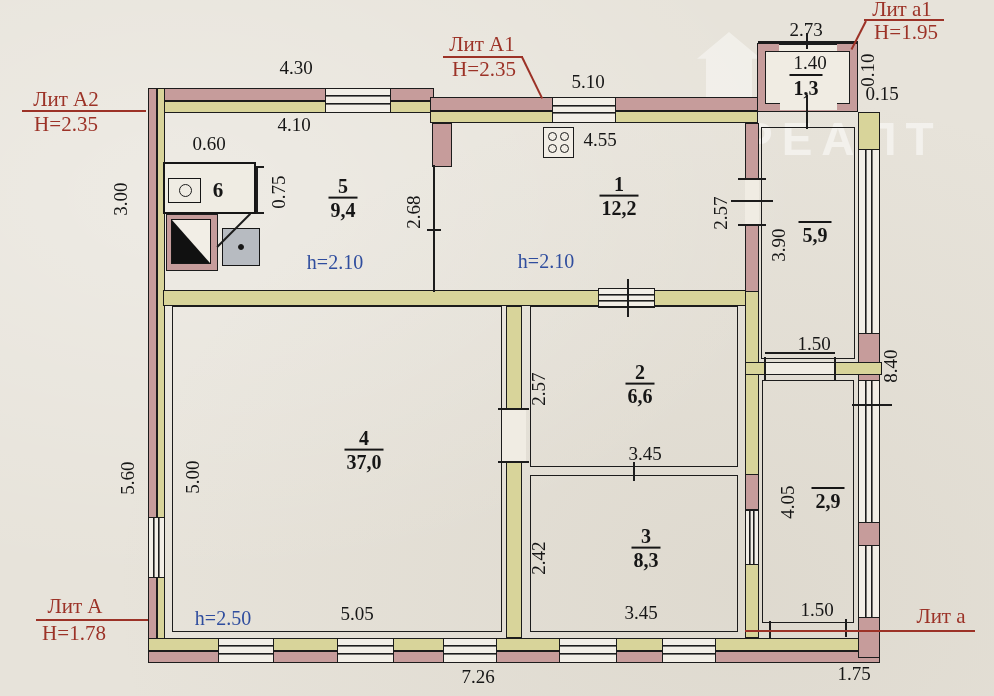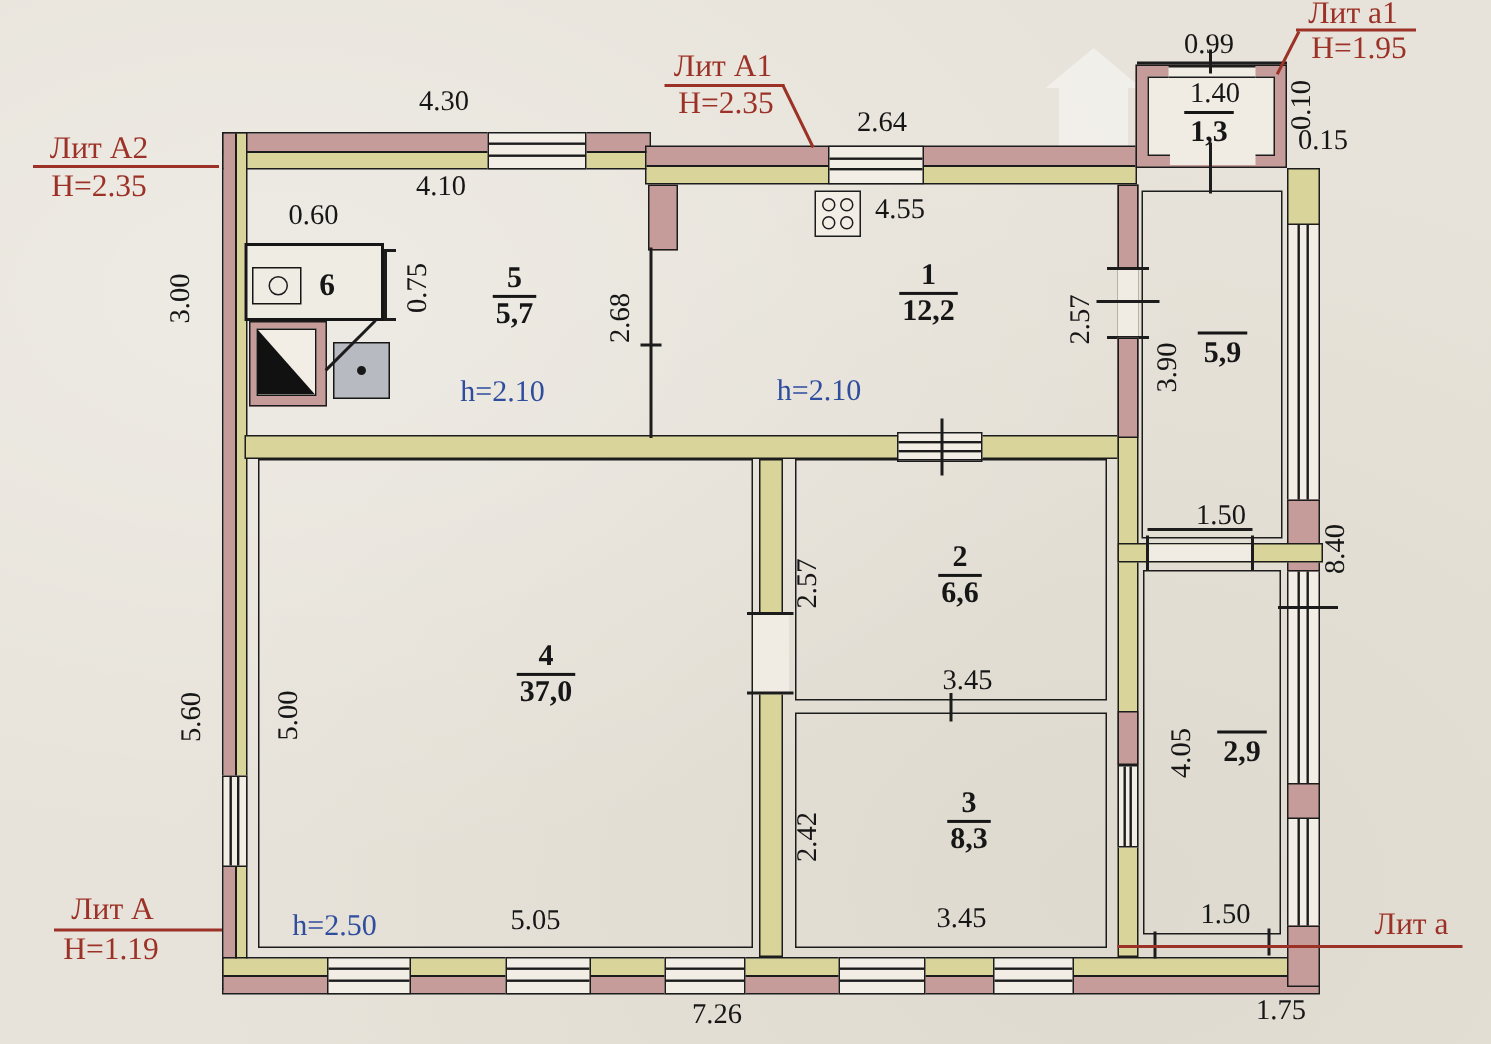--- a/index.html
+++ b/index.html
@@ -36,20 +36,21 @@
     clip-path:polygon(50% 0%,100% 36%,86% 36%,86% 100%,14% 100%,14% 36%,0% 36%)}
   .wm-text{position:absolute;left:742px;top:112px;font-size:46px;font-weight:bold;letter-spacing:9px;
     color:rgba(255,255,255,.5);font-family:"Liberation Sans",sans-serif}
 </style>
 </head>
 <body>
 
 <div id="plan">
 
   <div class="wm-house"></div>
+  <div class="wm-text">РЕАЛТ</div>
 
   <div class="a w-pd" style="left:148px;top:88px;width:286px;height:25px"></div>
   <div class="a w-pd" style="left:430px;top:97px;width:328px;height:26px"></div>
   <div class="a w-pl" style="left:148px;top:88px;width:17px;height:572px"></div>
   <div class="a w-yd" style="left:148px;top:638px;width:732px;height:25px"></div>
   <div class="a winv" style="left:858px;top:112px;width:22px;height:546px"></div>
   <div class="a yel" style="left:858px;top:112px;width:22px;height:38px"></div>
   <div class="a pink" style="left:858px;top:333px;width:22px;height:48px"></div>
   <div class="a pink" style="left:858px;top:522px;width:22px;height:24px"></div>
   <div class="a pink" style="left:858px;top:617px;width:22px;height:41px"></div>
@@ -128,21 +129,21 @@
       <div class="a" style="left:0;top:0;width:100%;height:100%;background:#111;clip-path:polygon(0 0,100% 100%,0 100%)"></div>
     </div>
   </div>
   <div class="a" style="left:222px;top:228px;width:38px;height:38px;background:#b7bbc1;border:1.6px solid #161616">
     <div class="a ln rot" style="left:-6px;top:17px;width:47px;height:1.6px;transform:rotate(-45deg)"></div>
     <div class="circle" style="left:15px;top:15px;width:6px;height:6px;background:#161616"></div>
   </div>
 
   <div class="room" style="left:343px;top:198px">
     <span class="num">5</span>
-    <span class="area">5,7</span>
+    <span class="area">9,4</span>
   </div>
   <div class="room" style="left:619px;top:196px">
     <span class="num">1</span>
     <span class="area">12,2</span>
   </div>
   <div class="room" style="left:640px;top:384px">
     <span class="num">2</span>
     <span class="area">6,6</span>
   </div>
   <div class="room" style="left:646px;top:548px">
@@ -152,22 +153,22 @@
   <div class="room" style="left:364px;top:450px">
     <span class="num">4</span>
     <span class="area">37,0</span>
   </div>
   <div class="dim" style="left:218px;top:190px;font-weight:bold;font-size:21px">6</div>
   <div class="ovl" style="left:815px;top:234px">5,9</div>
   <div class="ovl" style="left:828px;top:500px">2,9</div>
   <div class="ovl" style="left:806px;top:87px">1,3</div>
 
   <div class="dim" style="left:296px;top:68px">4.30</div>
-  <div class="dim" style="left:588px;top:82px">2.64</div>
-  <div class="dim" style="left:806px;top:30px">0.99</div>
+  <div class="dim" style="left:588px;top:82px">5.10</div>
+  <div class="dim" style="left:806px;top:30px">2.73</div>
   <div class="dim" style="left:294px;top:125px">4.10</div>
   <div class="dim" style="left:209px;top:144px">0.60</div>
   <div class="dim" style="left:810px;top:63px">1.40</div>
   <div class="dim" style="left:600px;top:140px">4.55</div>
   <div class="dim" style="left:882px;top:94px">0.15</div>
   <div class="dim" style="left:645px;top:454px">3.45</div>
   <div class="dim" style="left:641px;top:613px">3.45</div>
   <div class="dim" style="left:357px;top:614px">5.05</div>
   <div class="dim" style="left:478px;top:677px">7.26</div>
   <div class="dim" style="left:854px;top:674px">1.75</div>
@@ -200,18 +201,18 @@
   <div class="a red-ln rot" style="left:522px;top:56px;width:46px;height:2px;transform:rotate(64deg)"></div>
   <div class="dim red" style="left:484px;top:69px">Н=2.35</div>
 
   <div class="dim red" style="left:902px;top:9px">Лит а1</div>
   <div class="a red-ln" style="left:864px;top:19px;width:80px;height:2px"></div>
   <div class="a red-ln rot" style="left:866px;top:20px;width:32px;height:2px;transform:rotate(117deg)"></div>
   <div class="dim red" style="left:906px;top:32px">Н=1.95</div>
 
   <div class="dim red" style="left:75px;top:606px">Лит А</div>
   <div class="a red-ln" style="left:36px;top:619px;width:112px;height:2px"></div>
-  <div class="dim red" style="left:74px;top:633px">Н=1.19</div>
+  <div class="dim red" style="left:74px;top:633px">Н=1.78</div>
 
   <div class="dim red" style="left:941px;top:616px">Лит а</div>
   <div class="a red-ln" style="left:745px;top:630px;width:230px;height:2px"></div>
 
 </div>
 
 </body></html>

